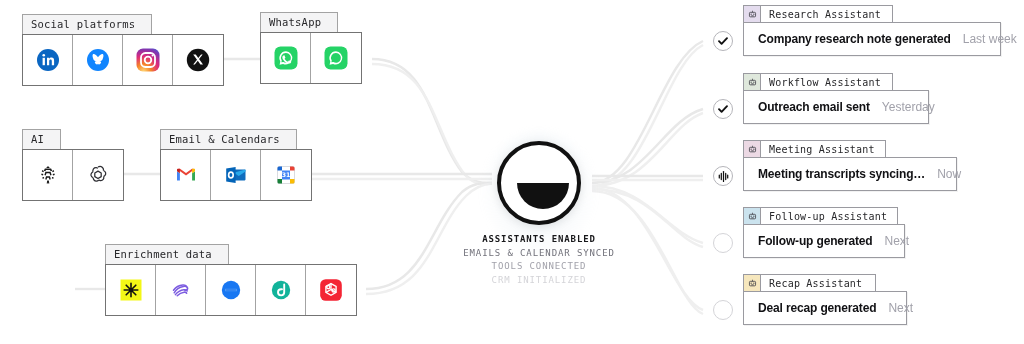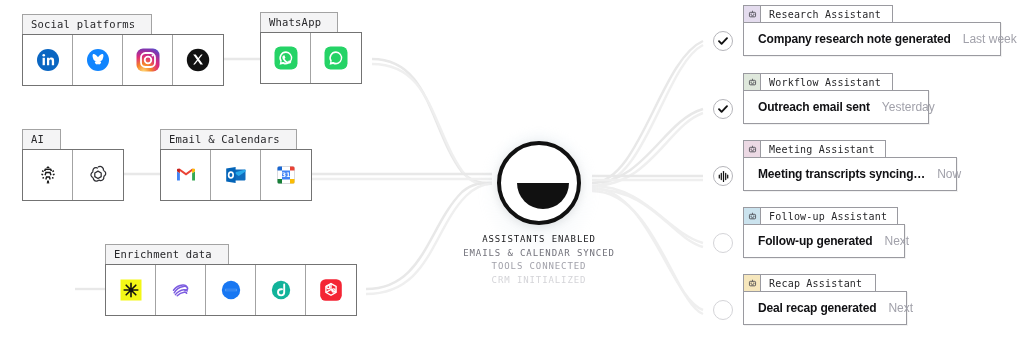--- a/index.html
+++ b/index.html
@@ -81,21 +81,21 @@
   #center-status{
     position:absolute;
     left:-80px;top:92px;
     width:244px;
     text-align:center;
     font-family:"DejaVu Sans Mono","Liberation Mono",monospace;
     font-size:9px;
     letter-spacing:0.9px;
     line-height:13.5px;
   }
-  .st0{color:#18181b;font-weight:normal;}
+  .st0{color:#18181b;font-weight:bold;}
   .st1{color:#71717a;}
   .st2{color:#a1a1aa;}
   .st3{color:#d4d4d8;}
 
   
   .dot{
     position:absolute;
     width:20px;height:20px;border-radius:50%;
     background:#ffffff;
     border:1.4px solid #d4d4d8;

